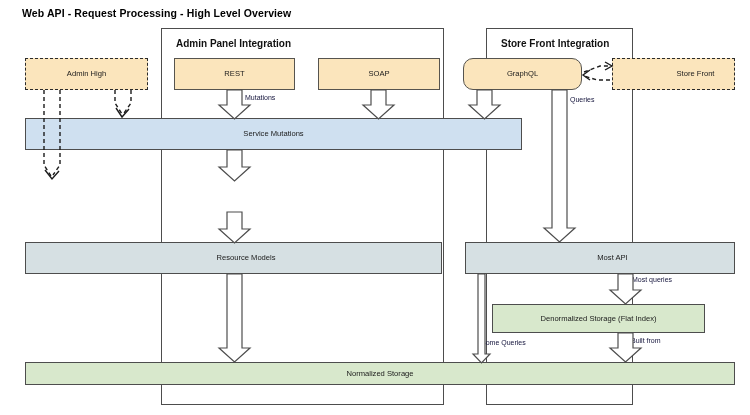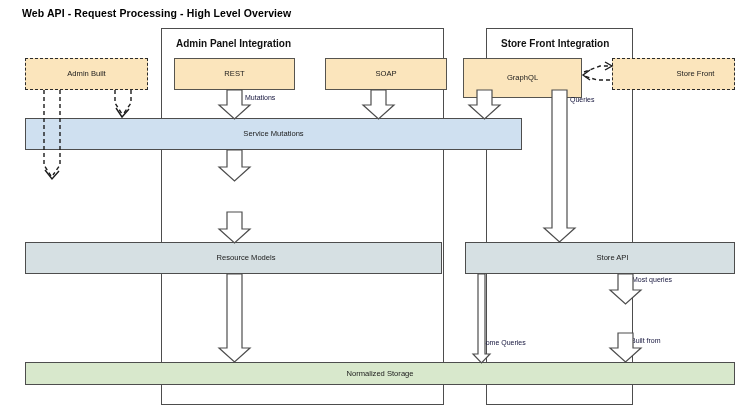--- a/index.html
+++ b/index.html
@@ -105,37 +105,38 @@
   <div class="abs" id="diagram-title">Web API - Request Processing - High Level Overview</div>
 
   <div class="abs group-box" style="left:161px; top:28px; width:283px; height:377px;">
     <span class="group-label">Admin Panel Integration</span>
   </div>
 
   <div class="abs group-box" style="left:454px; top:28px; width:147px; height:377px;margin-left:32px;">
     <span class="group-label">Store Front Integration</span>
   </div>
 
-  <div class="abs node dashed" style="left:25px; top:58px; width:123px; height:32px;">Admin Built</div>
+  <div class="abs node dashed" style="left:25px; top:58px; width:123px; height:32px;">Admin High</div>
 
   <div class="abs node orange" style="left:174px; top:58px; width:121px; height:32px;">REST</div>
 
-  <div class="abs node orange" style="left:318px; top:58px; width:122px; height:32px;margin-left:7px;">SOAP</div>
+  <div class="abs node orange" style="left:318px; top:58px; width:122px; height:32px;">SOAP</div>
 
-  <div class="abs node orange" style="left:463px; top:58px; width:119px; height:40px;">GraphQL</div>
+  <div class="abs node orange" style="left:463px; top:58px; width:119px; height:32px;border-radius:10px;">GraphQL</div>
 
   <div class="abs node dashed" style="left:612px; top:58px; width:123px; height:32px;padding-left:44px;">Store Front</div>
 
   <div class="abs node blue" style="left:25px; top:118px; width:497px; height:32px;">Service Mutations</div>
 
 
   <div class="abs node steel" style="left:25px; top:242px; width:417px; height:32px;">Resource Models</div>
 
-  <div class="abs node steel" style="left:465px; top:242px; width:270px; height:32px;">Store API</div>
+  <div class="abs node steel" style="left:465px; top:242px; width:270px; height:32px;">Most API</div>
 
+  <div class="abs node green" style="left:492px; top:304px; width:213px; height:29px;">Denormalized Storage (Flat Index)</div>
 
   <div class="abs node green" style="left:25px; top:362px; width:710px; height:23px;">Normalized Storage</div>
 
   <div class="abs edge-label" style="left:245px; top:94px;">Mutations</div>
 
   <div class="abs edge-label" style="left:570px; top:96px;">Queries</div>
 
   <div class="abs edge-label" style="left:632px; top:276px;">Most queries</div>
 
   <div class="abs edge-label" style="left:481px; top:339px;">Some Queries</div>

